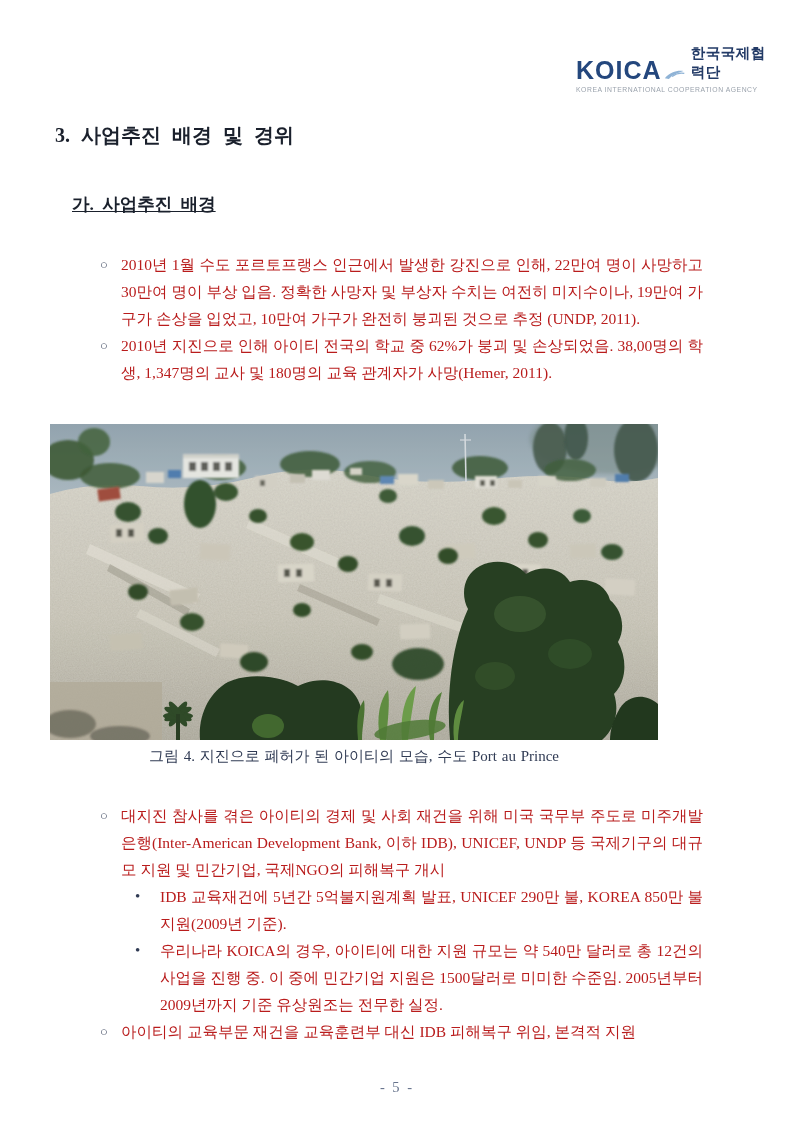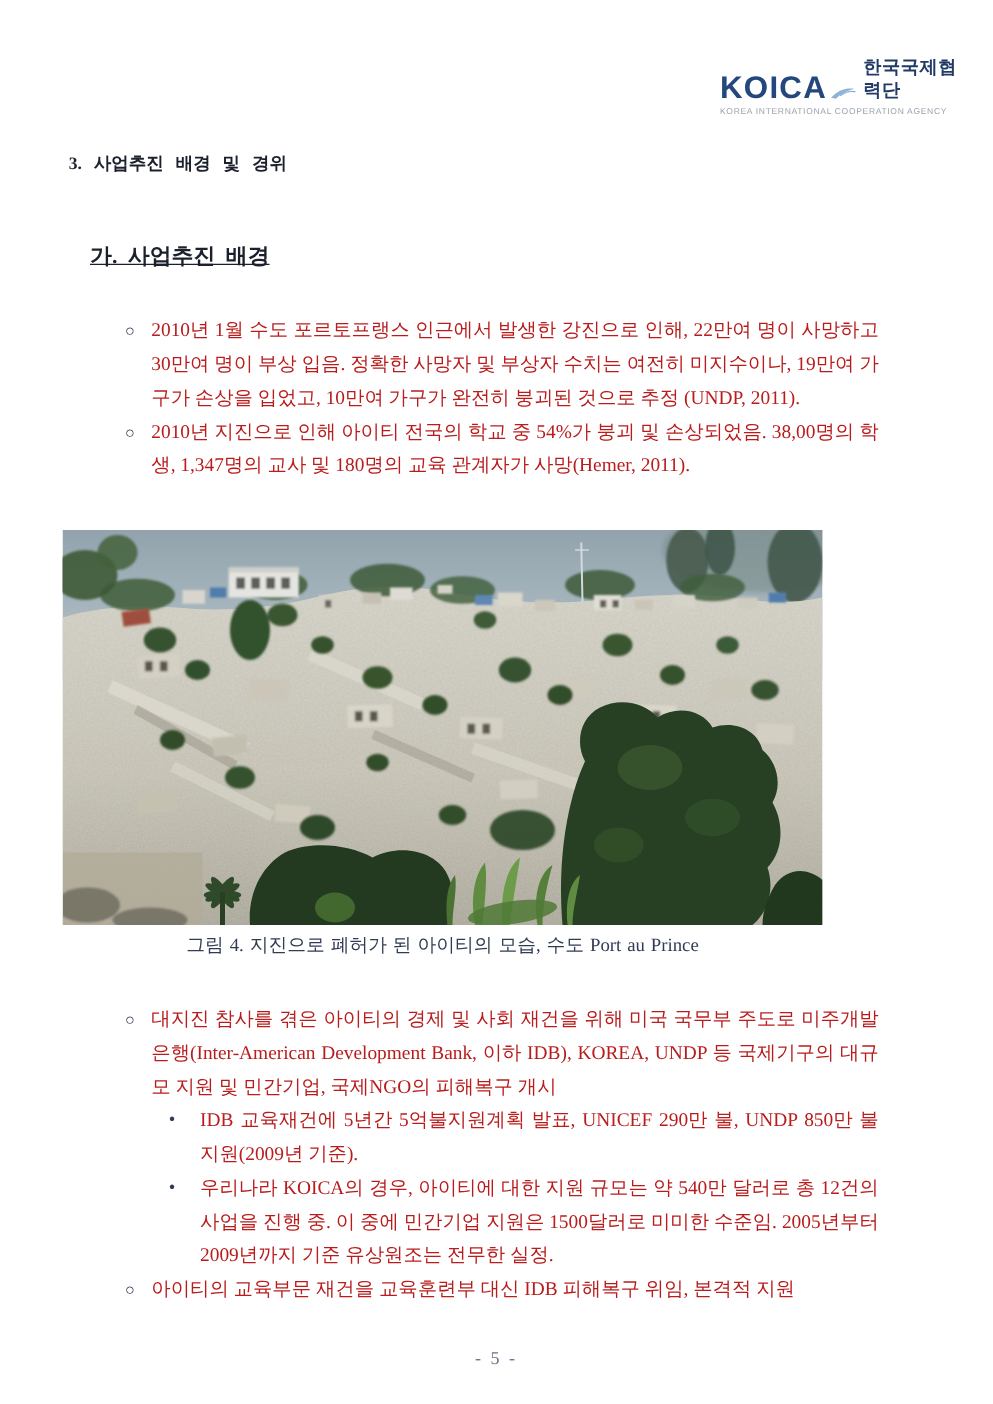--- a/index.html
+++ b/index.html
@@ -24,21 +24,21 @@
     letter-spacing:0.5px;
   }
   .logo-en{
     font-family:"Liberation Sans","DejaVu Sans",sans-serif;
     font-size:6.8px; color:#9aa2ac; letter-spacing:0.55px;
     text-align:left; margin-top:3px; white-space:nowrap;
   }
   
   .h1{
     position:absolute; left:55px; top:122px;
-    font-size:14px; font-weight:bold; color:#1a202c; word-spacing:6px;
+    font-size:20px; font-weight:bold; color:#1a202c; word-spacing:6px;
   }
   .h2{
     position:absolute; left:72px; top:192px;
     font-size:17.5px; font-weight:bold; color:#1a202c; word-spacing:4px;text-decoration:underline;
   }
   
   .bullets{position:absolute; left:100px; width:603px;}
   .bullets-top{top:251px;}
   .bullets-bottom{top:802px;}
   .bullet{display:flex; align-items:flex-start;}
@@ -84,21 +84,21 @@
   <div class="h1">3. 사업추진 배경 및 경위</div>
   <div class="h2">가. 사업추진 배경</div>
 
   <div class="bullets bullets-top">
     <div class="bullet">
       <span class="marker">○</span>
       <p class="btext">2010년 1월 수도 포르토프랭스 인근에서 발생한 강진으로 인해, 22만여 명이 사망하고 30만여 명이 부상 입음. 정확한 사망자 및 부상자 수치는 여전히 미지수이나, 19만여 가구가 손상을 입었고, 10만여 가구가 완전히 붕괴된 것으로 추정 (UNDP, 2011).</p>
     </div>
     <div class="bullet">
       <span class="marker">○</span>
-      <p class="btext">2010년 지진으로 인해 아이티 전국의 학교 중 54%가 붕괴 및 손상되었음. 38,00명의 학생, 1,347명의 교사 및 180명의 교육 관계자가 사망(Hemer, 2011).</p>
+      <p class="btext">2010년 지진으로 인해 아이티 전국의 학교 중 62%가 붕괴 및 손상되었음. 38,00명의 학생, 1,347명의 교사 및 180명의 교육 관계자가 사망(Hemer, 2011).</p>
     </div>
   </div>
 
   <figure class="photo-fig">
     <svg width="608" height="316" viewBox="0 0 608 316">
       <defs>
         <linearGradient id="skyGrad" x1="0" y1="0" x2="0" y2="1">
           <stop offset="0" stop-color="#93a4ae"></stop>
           <stop offset="1" stop-color="#bcc8cd"></stop>
         </linearGradient>
@@ -268,25 +268,25 @@
       <ellipse cx="218" cy="302" rx="16" ry="12" fill="#3f6629"></ellipse>
 
       <rect x="0" y="0" width="608" height="316" fill="#8fa3b0" opacity="0.05"></rect>
     </svg>
     <figcaption class="photo-caption">그림 4. 지진으로 폐허가 된 아이티의 모습, 수도 Port au Prince</figcaption>
   </figure>
 
   <div class="bullets bullets-bottom">
     <div class="bullet">
       <span class="marker">○</span>
-      <p class="btext">대지진 참사를 겪은 아이티의 경제 및 사회 재건을 위해 미국 국무부 주도로 미주개발은행(Inter-American Development Bank, 이하 IDB), KOREA, UNDP 등 국제기구의 대규모 지원 및 민간기업, 국제NGO의 피해복구 개시</p>
+      <p class="btext">대지진 참사를 겪은 아이티의 경제 및 사회 재건을 위해 미국 국무부 주도로 미주개발은행(Inter-American Development Bank, 이하 IDB), UNICEF, UNDP 등 국제기구의 대규모 지원 및 민간기업, 국제NGO의 피해복구 개시</p>
     </div>
     <div class="bullet lvl2">
       <span class="marker">•</span>
-      <p class="btext">IDB 교육재건에 5년간 5억불지원계획 발표, UNICEF 290만 불, UNDP 850만 불 지원(2009년 기준).</p>
+      <p class="btext">IDB 교육재건에 5년간 5억불지원계획 발표, UNICEF 290만 불, KOREA 850만 불 지원(2009년 기준).</p>
     </div>
     <div class="bullet lvl2">
       <span class="marker">•</span>
       <p class="btext">우리나라 KOICA의 경우, 아이티에 대한 지원 규모는 약 540만 달러로 총 12건의 사업을 진행 중. 이 중에 민간기업 지원은 1500달러로 미미한 수준임. 2005년부터 2009년까지 기준 유상원조는 전무한 실정.</p>
     </div>
     <div class="bullet">
       <span class="marker">○</span>
       <p class="btext">아이티의 교육부문 재건을 교육훈련부 대신 IDB 피해복구 위임, 본격적 지원</p>
     </div>
   </div>

